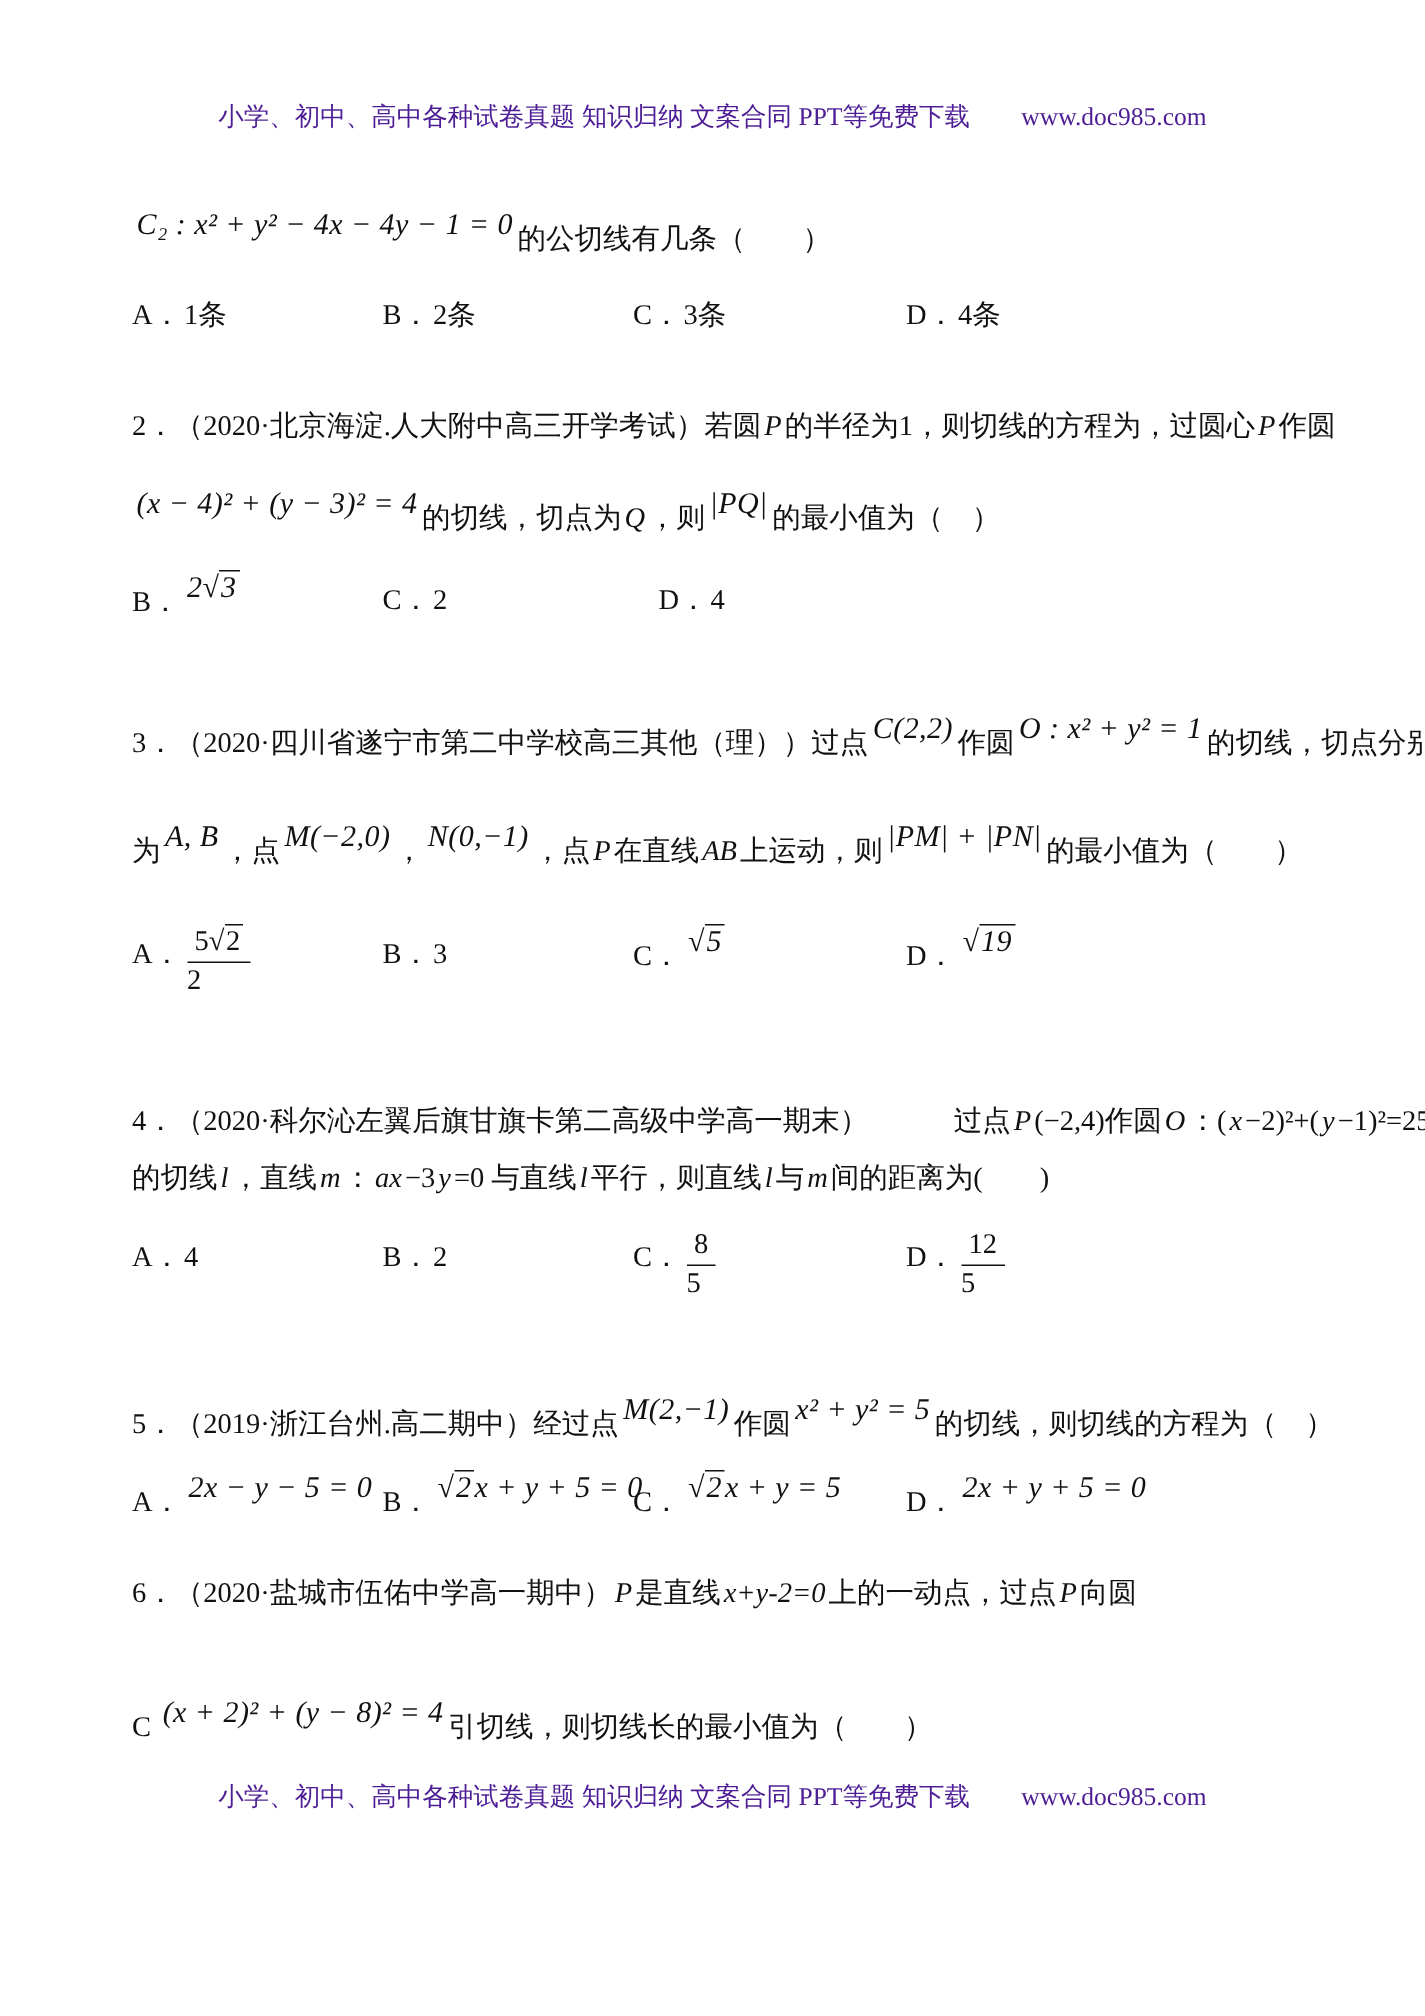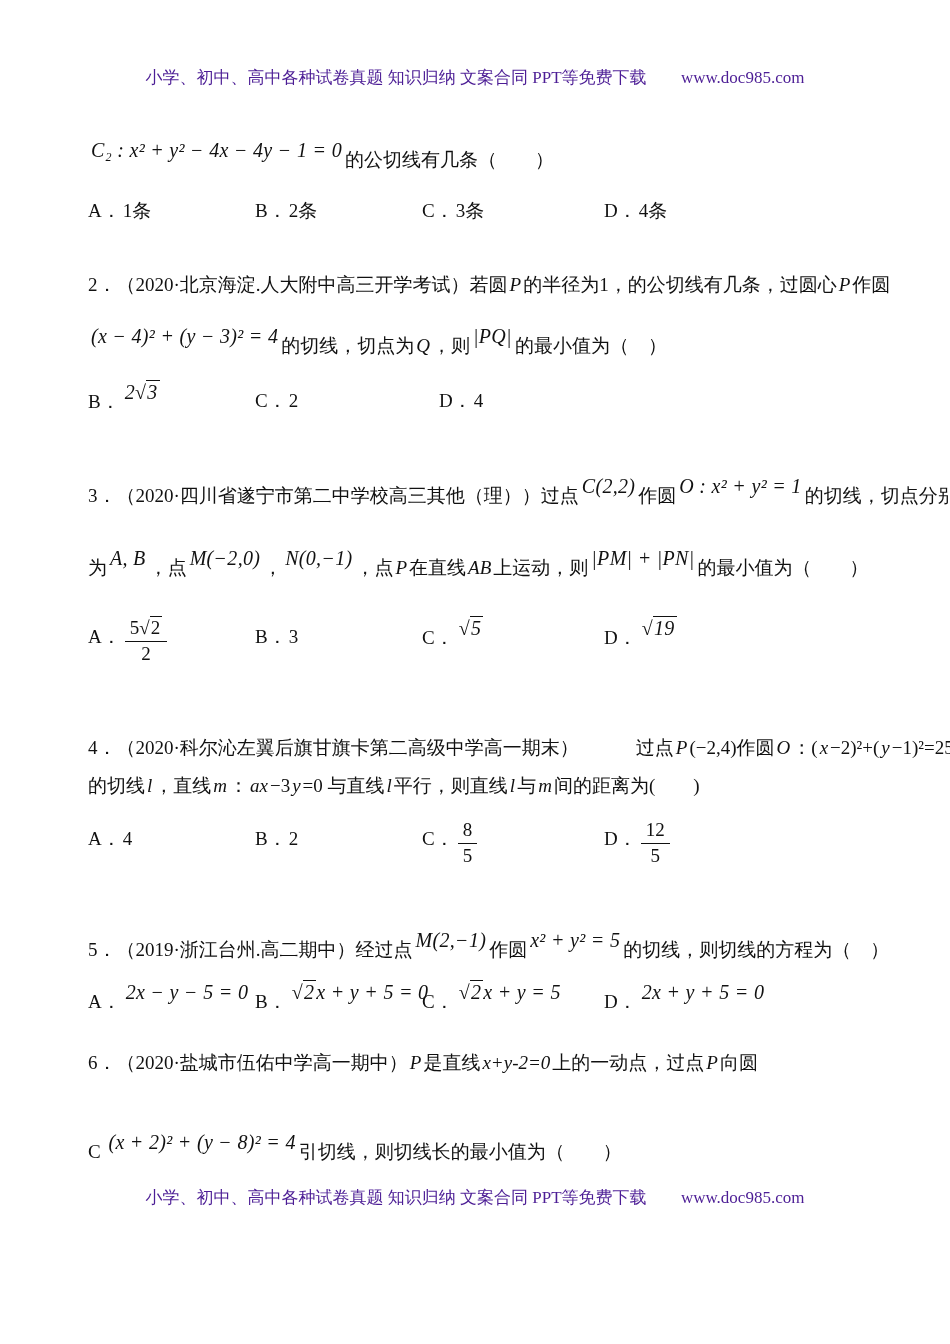--- a/index.html
+++ b/index.html
@@ -25,21 +25,21 @@
     position:absolute;left:88px;width:810px;
     font-size:19px;line-height:42px;height:42px;
     white-space:nowrap;
   }
   .tx{font-style:normal;text-align:center;}
   .mi{font-style:italic;padding:0 2px;font-size:19px;}
   .eq{font-style:italic;position:relative;top:-9px;padding:0 3px;font-size:20px;letter-spacing:0.3px;}
   .sq{white-space:nowrap;}
   .sqv{border-top:1.4px solid #111;padding:0 2px 0 1px;}
   .frac{
-    display:inline-block;text-align:center;vertical-align:-17px;
+    display:inline-block;text-align:left;vertical-align:-17px;
     line-height:1.15;font-style:normal;font-size:19px;margin:0 2px;
   }
   .frac .num{display:block;border-bottom:1.4px solid #111;padding:0 5px 2px 5px;}
   .frac .den{display:block;padding-top:1px;}
   .opts{
     position:absolute;left:88px;display:flex;
     font-size:19px;line-height:42px;
   }
   .opt{width:167px;white-space:nowrap;}
   .opt:nth-child(3),.opt:nth-child(4){width:165px;}
@@ -66,21 +66,21 @@
       <section class="problem p0">
         <div class="line l0"><span class="eq">C₂ : x² + y² − 4x − 4y − 1 = 0</span><span class="tx">的公切线有几条（　　）</span></div>
         <div class="opts">
           <div class="opt"><span class="olabel">A．</span><span class="tx">1条</span></div>
           <div class="opt"><span class="olabel">B．</span><span class="tx">2条</span></div>
           <div class="opt"><span class="olabel">C．</span><span class="tx">3条</span></div>
           <div class="opt"><span class="olabel">D．</span><span class="tx">4条</span></div>
         </div>
       </section>
       <section class="problem p1">
-        <div class="line l0"><span class="tx">2．（2020·北京海淀.人大附中高三开学考试）若圆</span><span class="mi">P</span><span class="tx">的半径为1，的公切线有几条，过圆心</span><span class="mi">P</span><span class="tx">作圆</span></div>
+        <div class="line l0"><span class="tx">2．（2020·北京海淀.人大附中高三开学考试）若圆</span><span class="mi">P</span><span class="tx">的半径为1，则切线的方程为，过圆心</span><span class="mi">P</span><span class="tx">作圆</span></div>
         <div class="line l1"><span class="eq">(x − 4)² + (y − 3)² = 4</span><span class="tx">的切线，切点为</span><span class="mi">Q</span><span class="tx">，则</span><span class="eq">|PQ|</span><span class="tx">的最小值为（　）</span></div>
         <div class="opts">
           <div class="opt"><span class="olabel">B．</span><span class="eq">2<span class="sq">√<span class="sqv">3</span></span></span></div>
           <div class="opt"><span class="olabel">C．</span><span class="tx">2</span></div>
           <div class="opt"><span class="olabel">D．</span><span class="tx">4</span></div>
         </div>
       </section>
       <section class="problem p2">
         <div class="line l0"><span class="tx">3．（2020·四川省遂宁市第二中学校高三其他（理））过点</span><span class="eq">C(2,2)</span><span class="tx">作圆</span><span class="eq">O : x² + y² = 1</span><span class="tx">的切线，切点分别</span></div>
         <div class="line l1"><span class="tx">为</span><span class="eq">A, B</span><span class="tx">，点</span><span class="eq">M(−2,0)</span><span class="tx">，</span><span class="eq">N(0,−1)</span><span class="tx">，点</span><span class="mi">P</span><span class="tx">在直线</span><span class="mi">AB</span><span class="tx">上运动，则</span><span class="eq">|PM| + |PN|</span><span class="tx">的最小值为（　　）</span></div>

